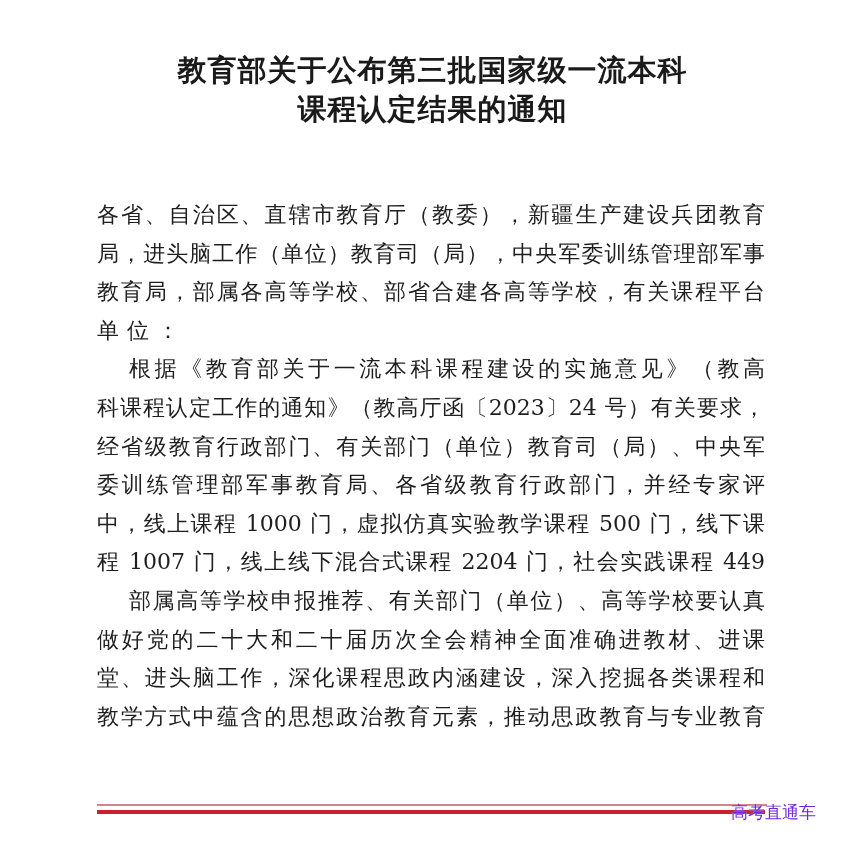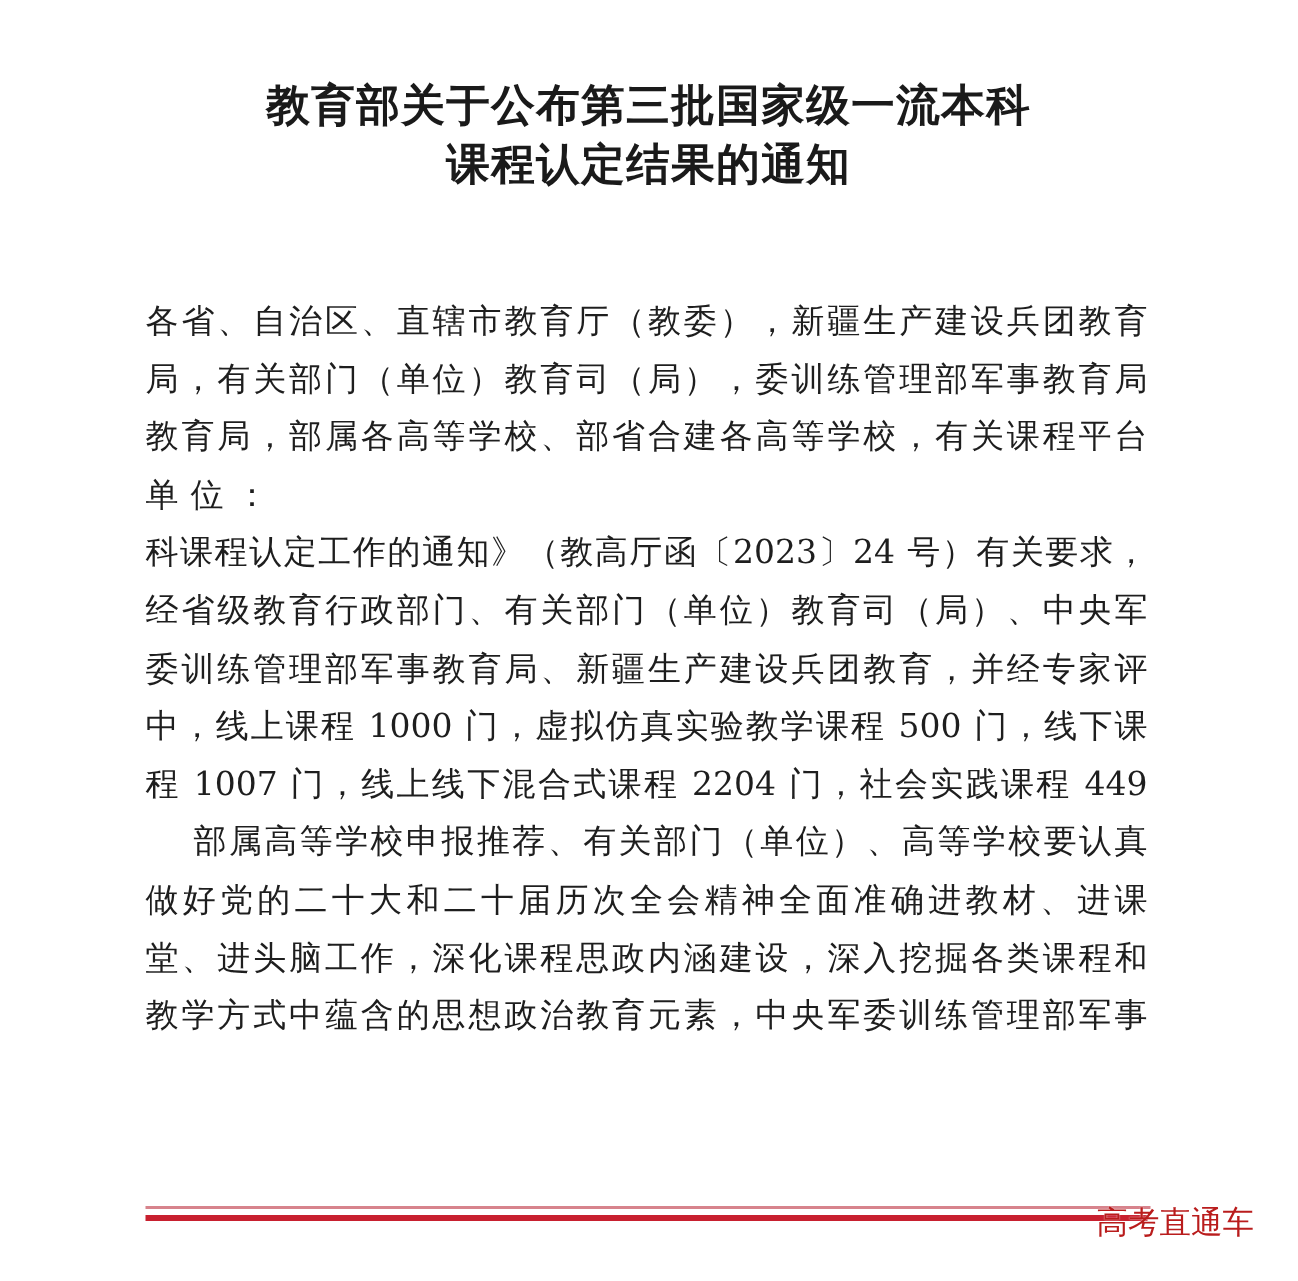--- a/index.html
+++ b/index.html
@@ -78,46 +78,47 @@
       top: 810px;
       width: 668px;
       height: 4px;
       background: #c8202f;
     }
     .watermark {
       position: absolute;
       left: 731px;
       top: 801px;
       font-family: Liberation Serif, serif;
-      font-size: 21px;
-      color: #b91c1c;
+      font-size: 17px;
+      color: #6d28d9;
       letter-spacing: 0px;
       white-space: nowrap;
       text-shadow: 0 0 1px rgba(255,255,255,0.9);
     }
   </style>
 </head>
 <body>
 
 <div class="page">
   <div class="title l1">教育部关于公布第三批国家级一流本科</div>
   <div class="title l2">课程认定结果的通知</div>
 
   <div class="body">
     <div class="line">各省、自治区、直辖市教育厅（教委），新疆生产建设兵团教育</div>
-    <div class="line">局，有关部门（单位）教育司（局），委训练管理部军事教育局</div>
+    <div class="line">局，进头脑工作（单位）教育司（局），中央军委训练管理部军事</div>
     <div class="line">教育局，部属各高等学校、部省合建各高等学校，有关课程平台</div>
     <div class="line last">单位：</div>
+    <div class="line indent">根据《教育部关于一流本科课程建设的实施意见》（教高</div>
     <div class="line">科课程认定工作的通知》（教高厅函〔2023〕24 号）有关要求，</div>
     <div class="line">经省级教育行政部门、有关部门（单位）教育司（局）、中央军</div>
-    <div class="line">委训练管理部军事教育局、新疆生产建设兵团教育，并经专家评</div>
+    <div class="line">委训练管理部军事教育局、各省级教育行政部门，并经专家评</div>
     <div class="line">中，线上课程 1000 门，虚拟仿真实验教学课程 500 门，线下课</div>
     <div class="line">程 1007 门，线上线下混合式课程 2204 门，社会实践课程 449</div>
     <div class="line indent">部属高等学校申报推荐、有关部门（单位）、高等学校要认真</div>
     <div class="line">做好党的二十大和二十届历次全会精神全面准确进教材、进课</div>
     <div class="line">堂、进头脑工作，深化课程思政内涵建设，深入挖掘各类课程和</div>
-    <div class="line">教学方式中蕴含的思想政治教育元素，中央军委训练管理部军事</div>
+    <div class="line">教学方式中蕴含的思想政治教育元素，推动思政教育与专业教育</div>
   </div>
 
   <div class="rule-thin"></div>
   <div class="rule-thick"></div>
   <div class="watermark">高考直通车</div>
 </div>
 
 </body></html>

